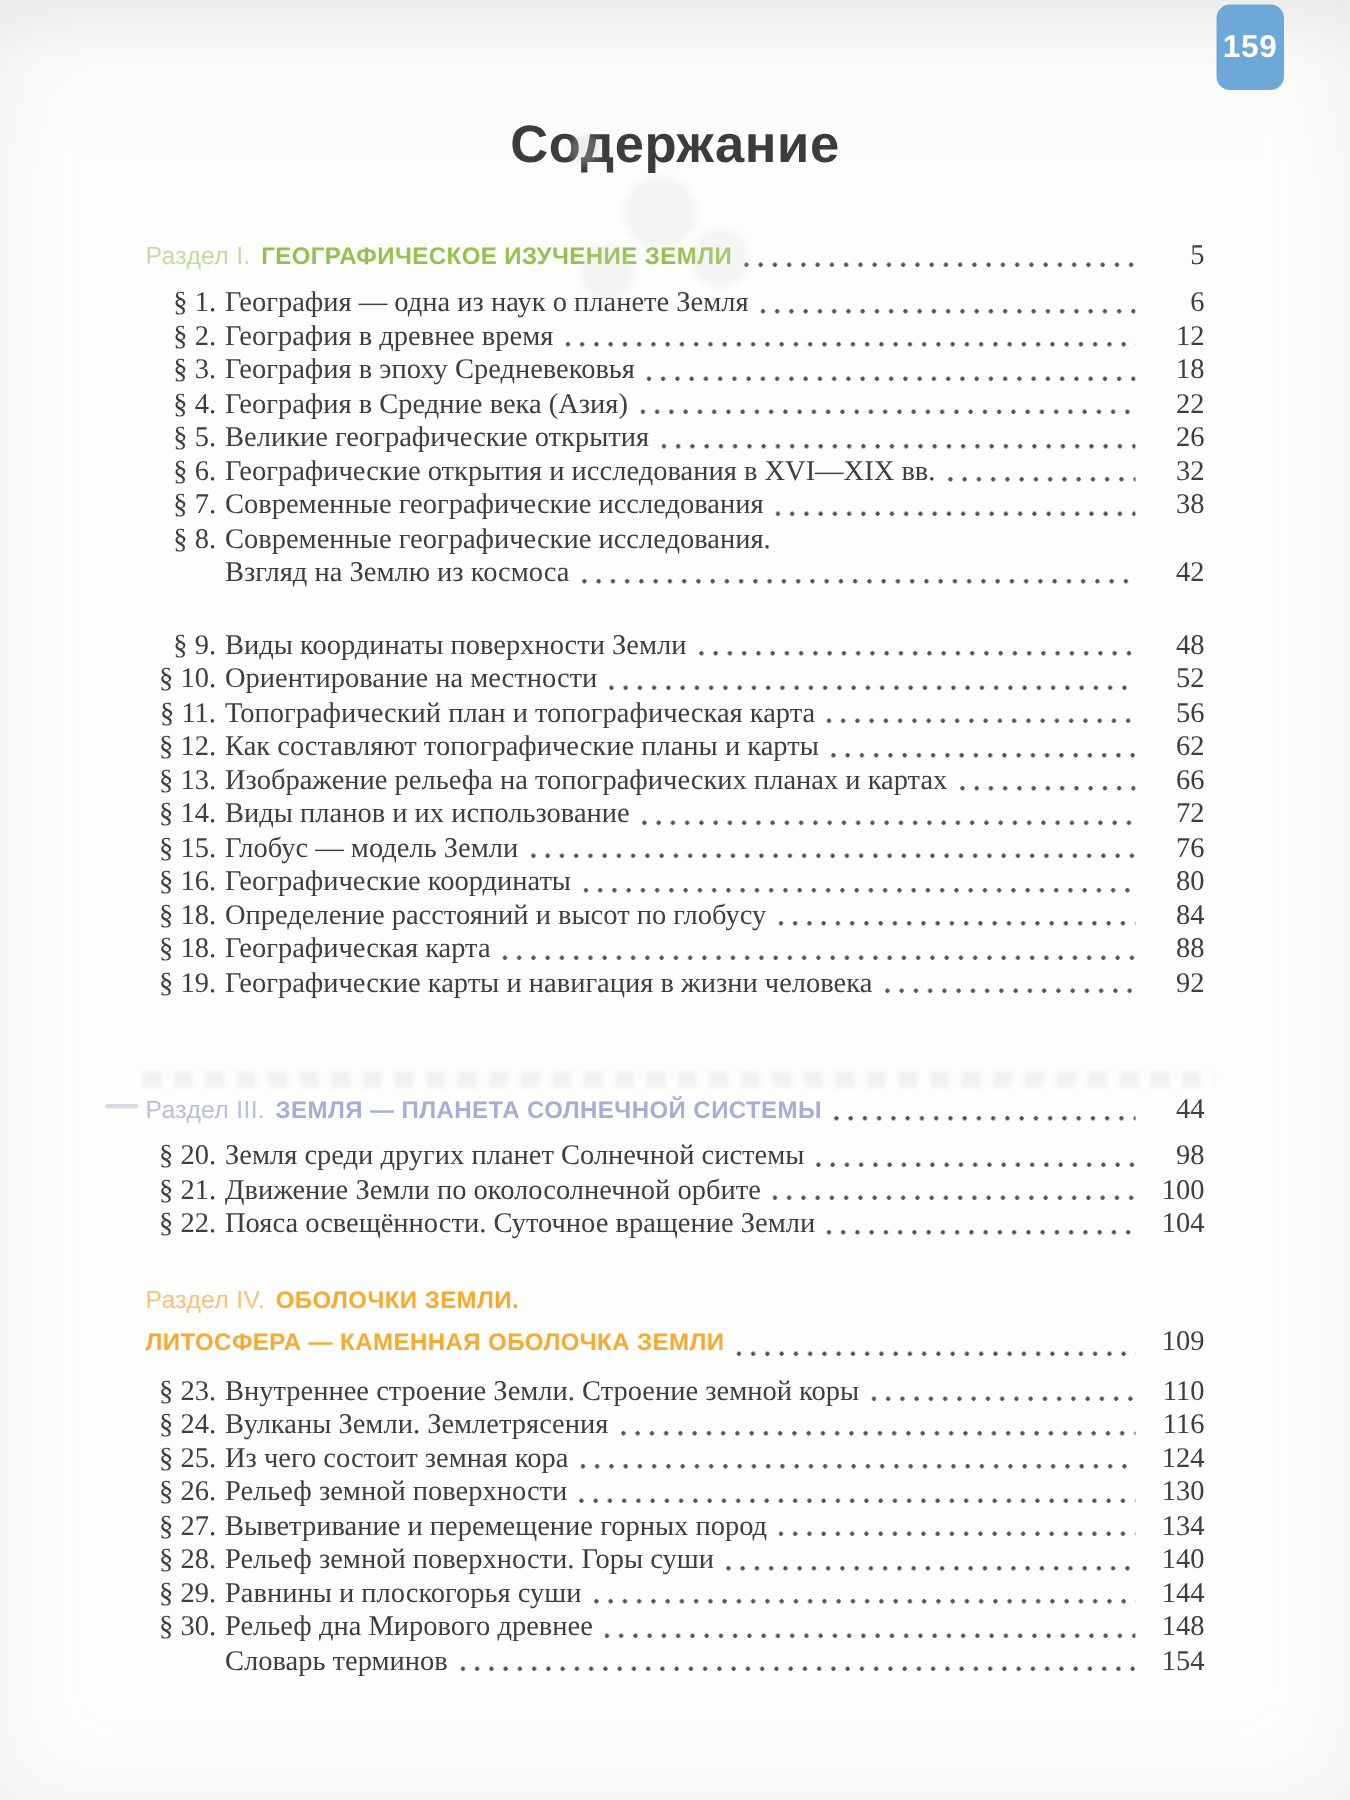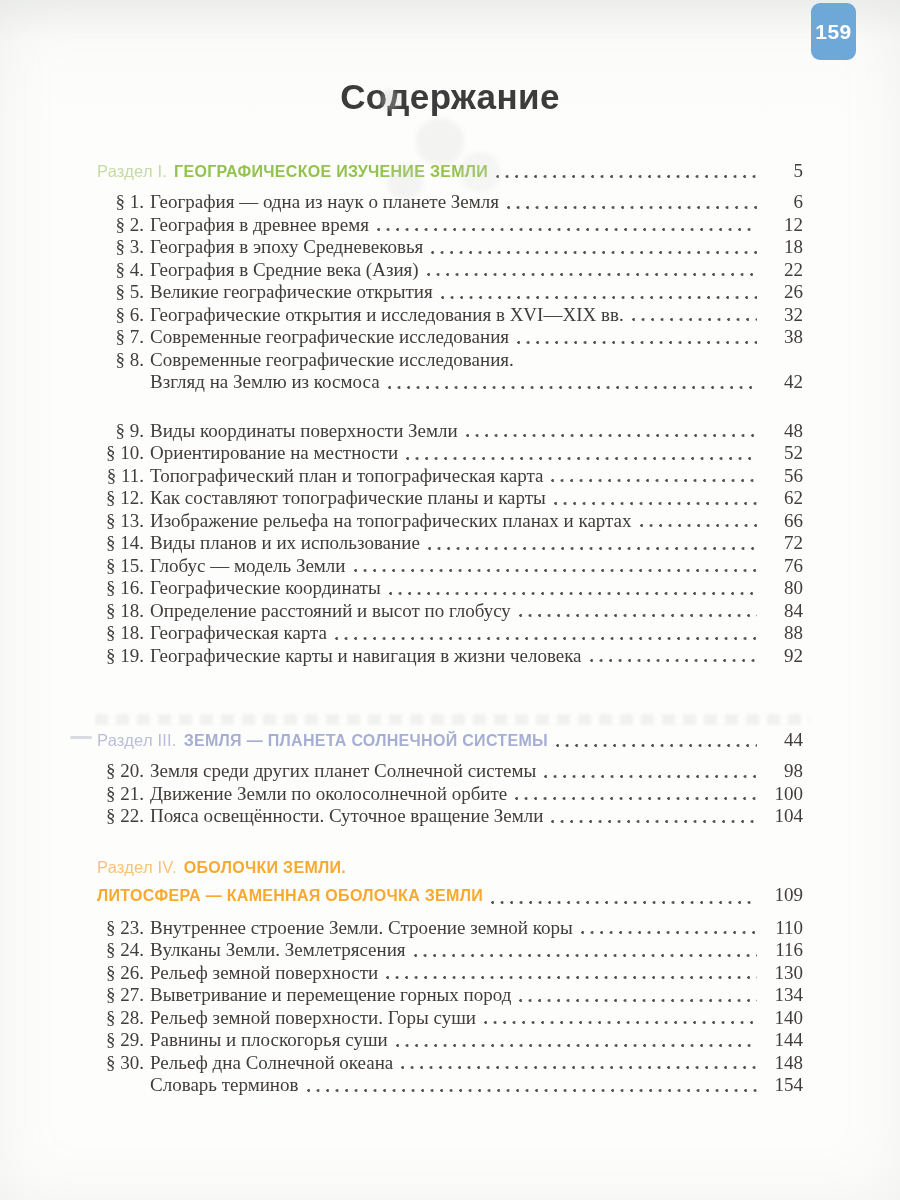--- a/index.html
+++ b/index.html
@@ -275,20 +275,26 @@
             <span class="leader"></span>
             <span class="pg">110</span>
           </div>
           <div class="erow">
             <span class="lbl">§ 24.</span>
             <span class="etitle">Вулканы Земли. Землетрясения</span>
             <span class="leader"></span>
             <span class="pg">116</span>
           </div>
           <div class="erow">
+            <span class="lbl">§ 25.</span>
+            <span class="etitle">Из чего состоит земная кора</span>
+            <span class="leader"></span>
+            <span class="pg">124</span>
+          </div>
+          <div class="erow">
             <span class="lbl">§ 26.</span>
             <span class="etitle">Рельеф земной поверхности</span>
             <span class="leader"></span>
             <span class="pg">130</span>
           </div>
           <div class="erow">
             <span class="lbl">§ 27.</span>
             <span class="etitle">Выветривание и перемещение горных пород</span>
             <span class="leader"></span>
             <span class="pg">134</span>
@@ -300,21 +306,21 @@
             <span class="pg">140</span>
           </div>
           <div class="erow">
             <span class="lbl">§ 29.</span>
             <span class="etitle">Равнины и плоскогорья суши</span>
             <span class="leader"></span>
             <span class="pg">144</span>
           </div>
           <div class="erow">
             <span class="lbl">§ 30.</span>
-            <span class="etitle">Рельеф дна Солнечной океана</span>
+            <span class="etitle">Рельеф дна Мирового древнее</span>
             <span class="leader"></span>
             <span class="pg">148</span>
           </div>
           <div class="erow">
             <span class="lbl"></span>
             <span class="etitle">Словарь терминов</span>
             <span class="leader"></span>
             <span class="pg">154</span>
           </div>
         </div>

